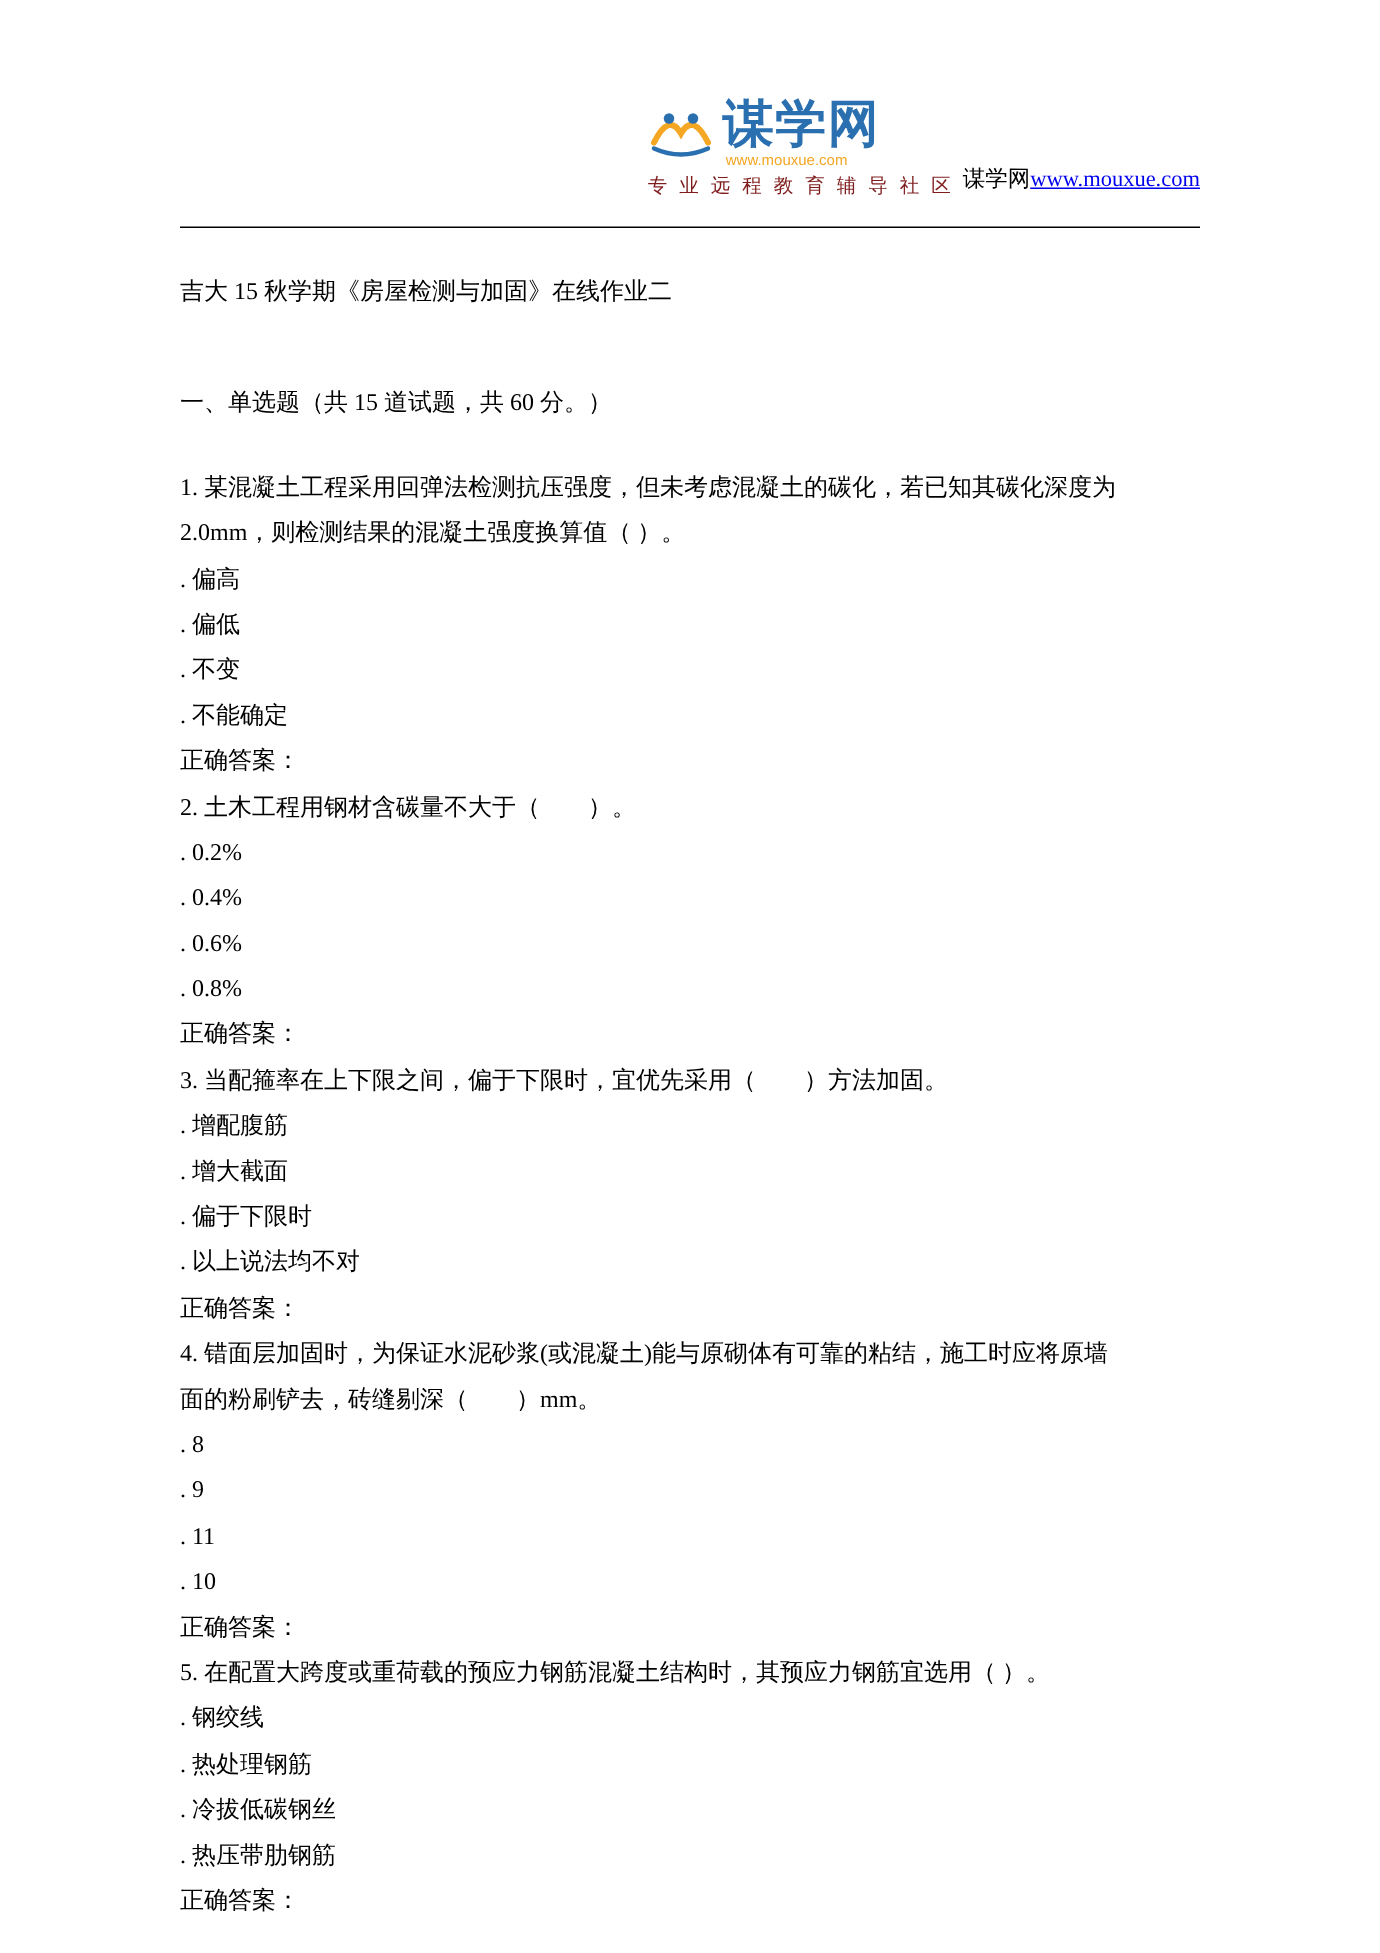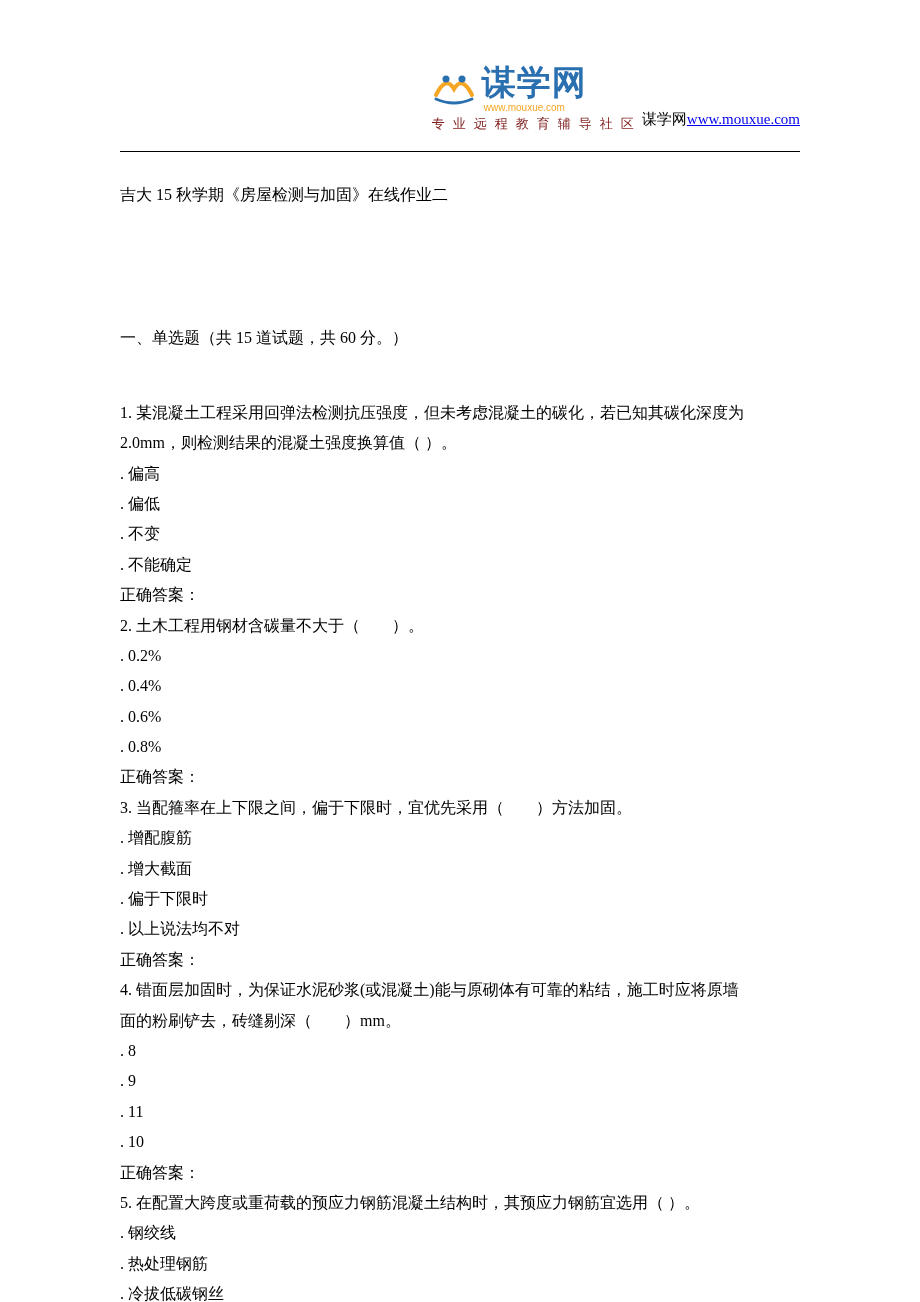--- a/index.html
+++ b/index.html
@@ -53,22 +53,22 @@
   .header-right a {
     color: #0000ee;
     text-decoration: underline;
   }
   .hr-line {
     border: none;
     border-top: 1.5px solid #000;
     margin-top: 18px;
     margin-bottom: 28px;
   }
-  .doc-title { margin-bottom: 113px; line-height: 1.9; }
-  .section-heading { line-height: 1.9; margin-bottom: 44px; }
+  .doc-title { margin-bottom: 44px; line-height: 1.9; }
+  .section-heading { line-height: 1.9; margin-bottom: 26px; }
   .q-block { line-height: 1.9; }
   .q-line { }
   .opt-line { }
   .ans-line { }
 </style>
 </head>
 <body>
 
 <div class="page">
 

